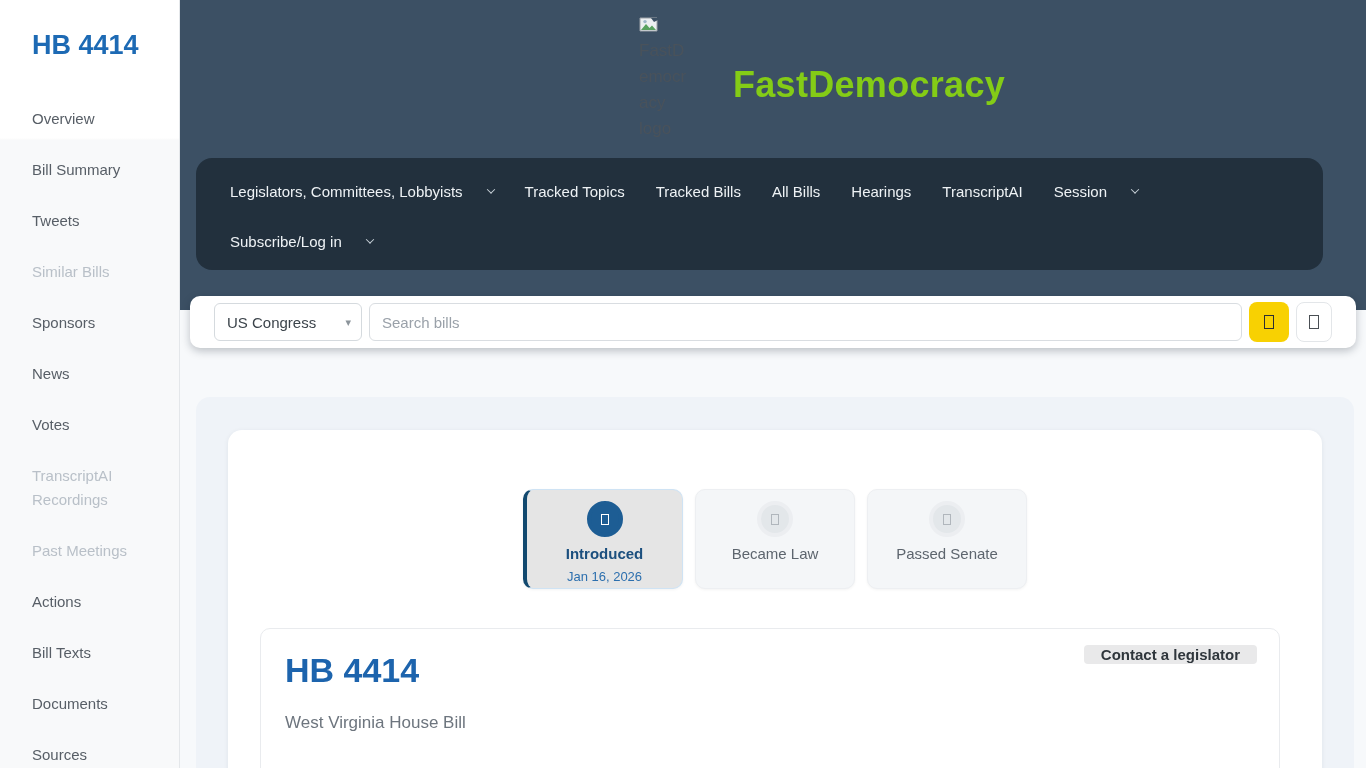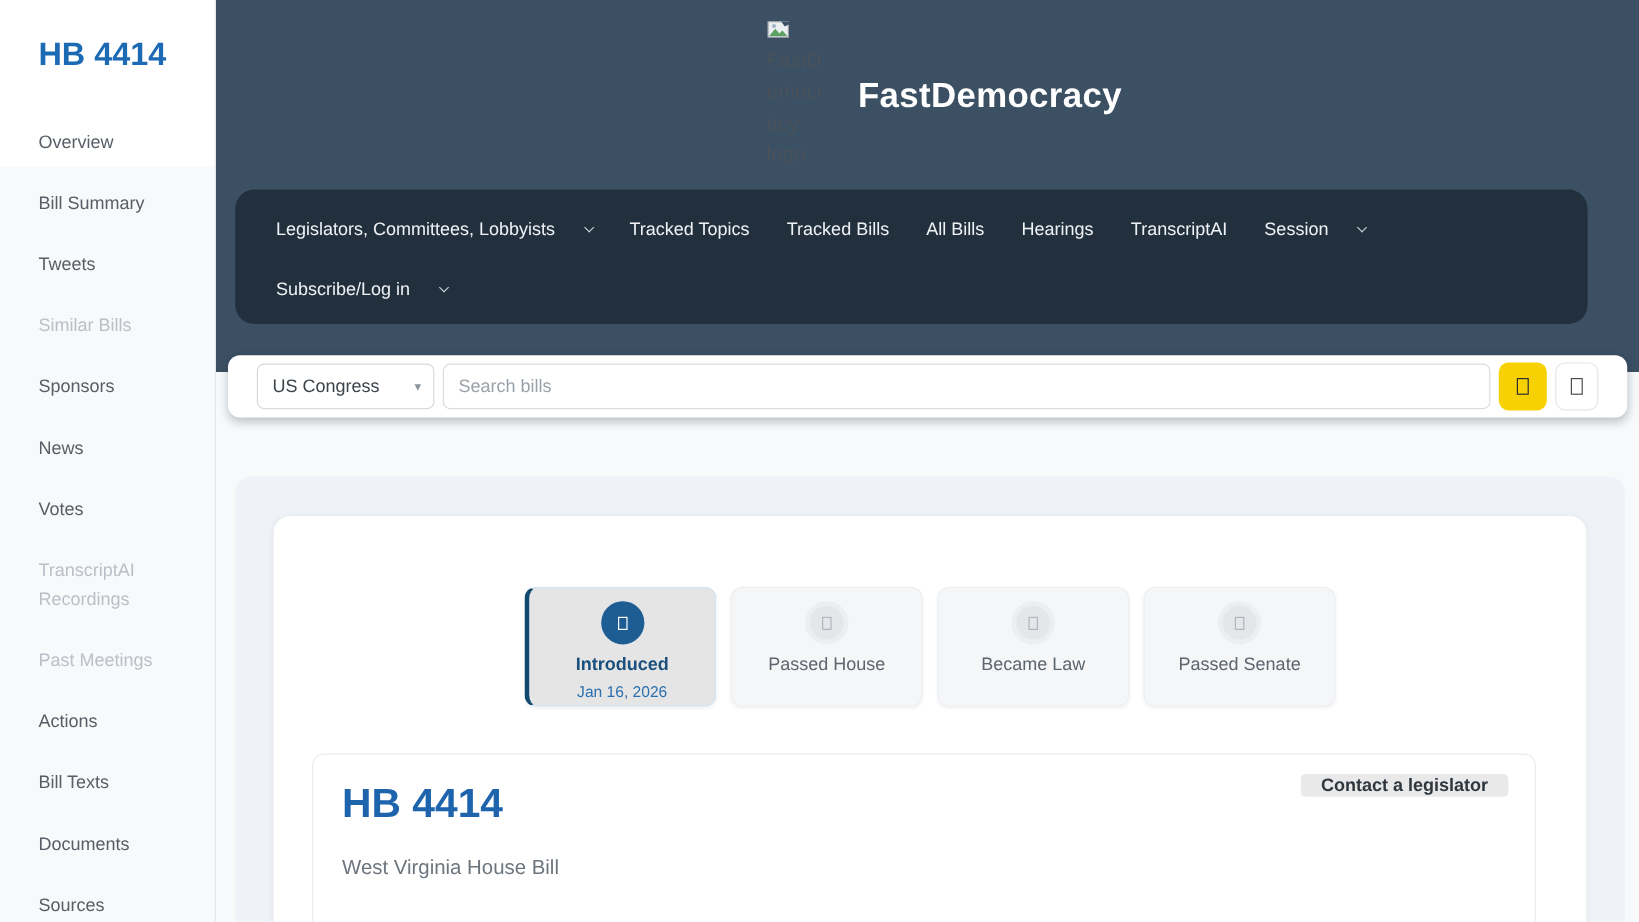--- a/index.html
+++ b/index.html
@@ -28,22 +28,22 @@
   
   .main { position:absolute; left:180px; top:0; right:0; bottom:0; }
   .header { position:absolute; left:0; top:0; right:0; height:310px; background:#3c5064; }
 
   .logo-broken {
     position:absolute; left:459px; top:12px; width:48px;
     font-size:17px; line-height:26px; color:#49525b; overflow-wrap:anywhere;
   }
   .logo-broken svg { vertical-align:-2px; margin-right:3px; }
   .brand {
-    position:absolute; left:535px; top:64px; margin:0;
-    font-size:29px; font-weight:bold; color:#ffffff; letter-spacing:0.3px;
+    position:absolute; left:553px; top:64px; margin:0;
+    font-size:36px; font-weight:bold; color:#84cc16; letter-spacing:0.3px;
   }
 
   .navbar {
     position:absolute; left:16px; top:158px; width:1127px; height:112px;
     background:#22303d; border-radius:16px; padding:8px 0 0 34px;
   }
   .nav-row { display:flex; align-items:center; height:50px; gap:31px; }
   .nav-item {
     color:#eef2f5; font-size:15px; white-space:nowrap; cursor:pointer;
     display:flex; align-items:center; gap:25px;
@@ -241,27 +241,20 @@
       <div class="tracker">
 
           <div class="step active">
             <div class="circ">
               <span class="tofu"></span>
             </div>
             <div class="label">Introduced</div>
             <div class="date">Jan 16, 2026</div>
           </div>
 
-          <div class="step">
-            <div class="circ">
-              <span class="tofu"></span>
-            </div>
-            <div class="label">Passed House</div>
-            <div class="date"></div>
-          </div>
 
           <div class="step">
             <div class="circ">
               <span class="tofu"></span>
             </div>
             <div class="label">Became Law</div>
             <div class="date"></div>
           </div>
 
           <div class="step">

